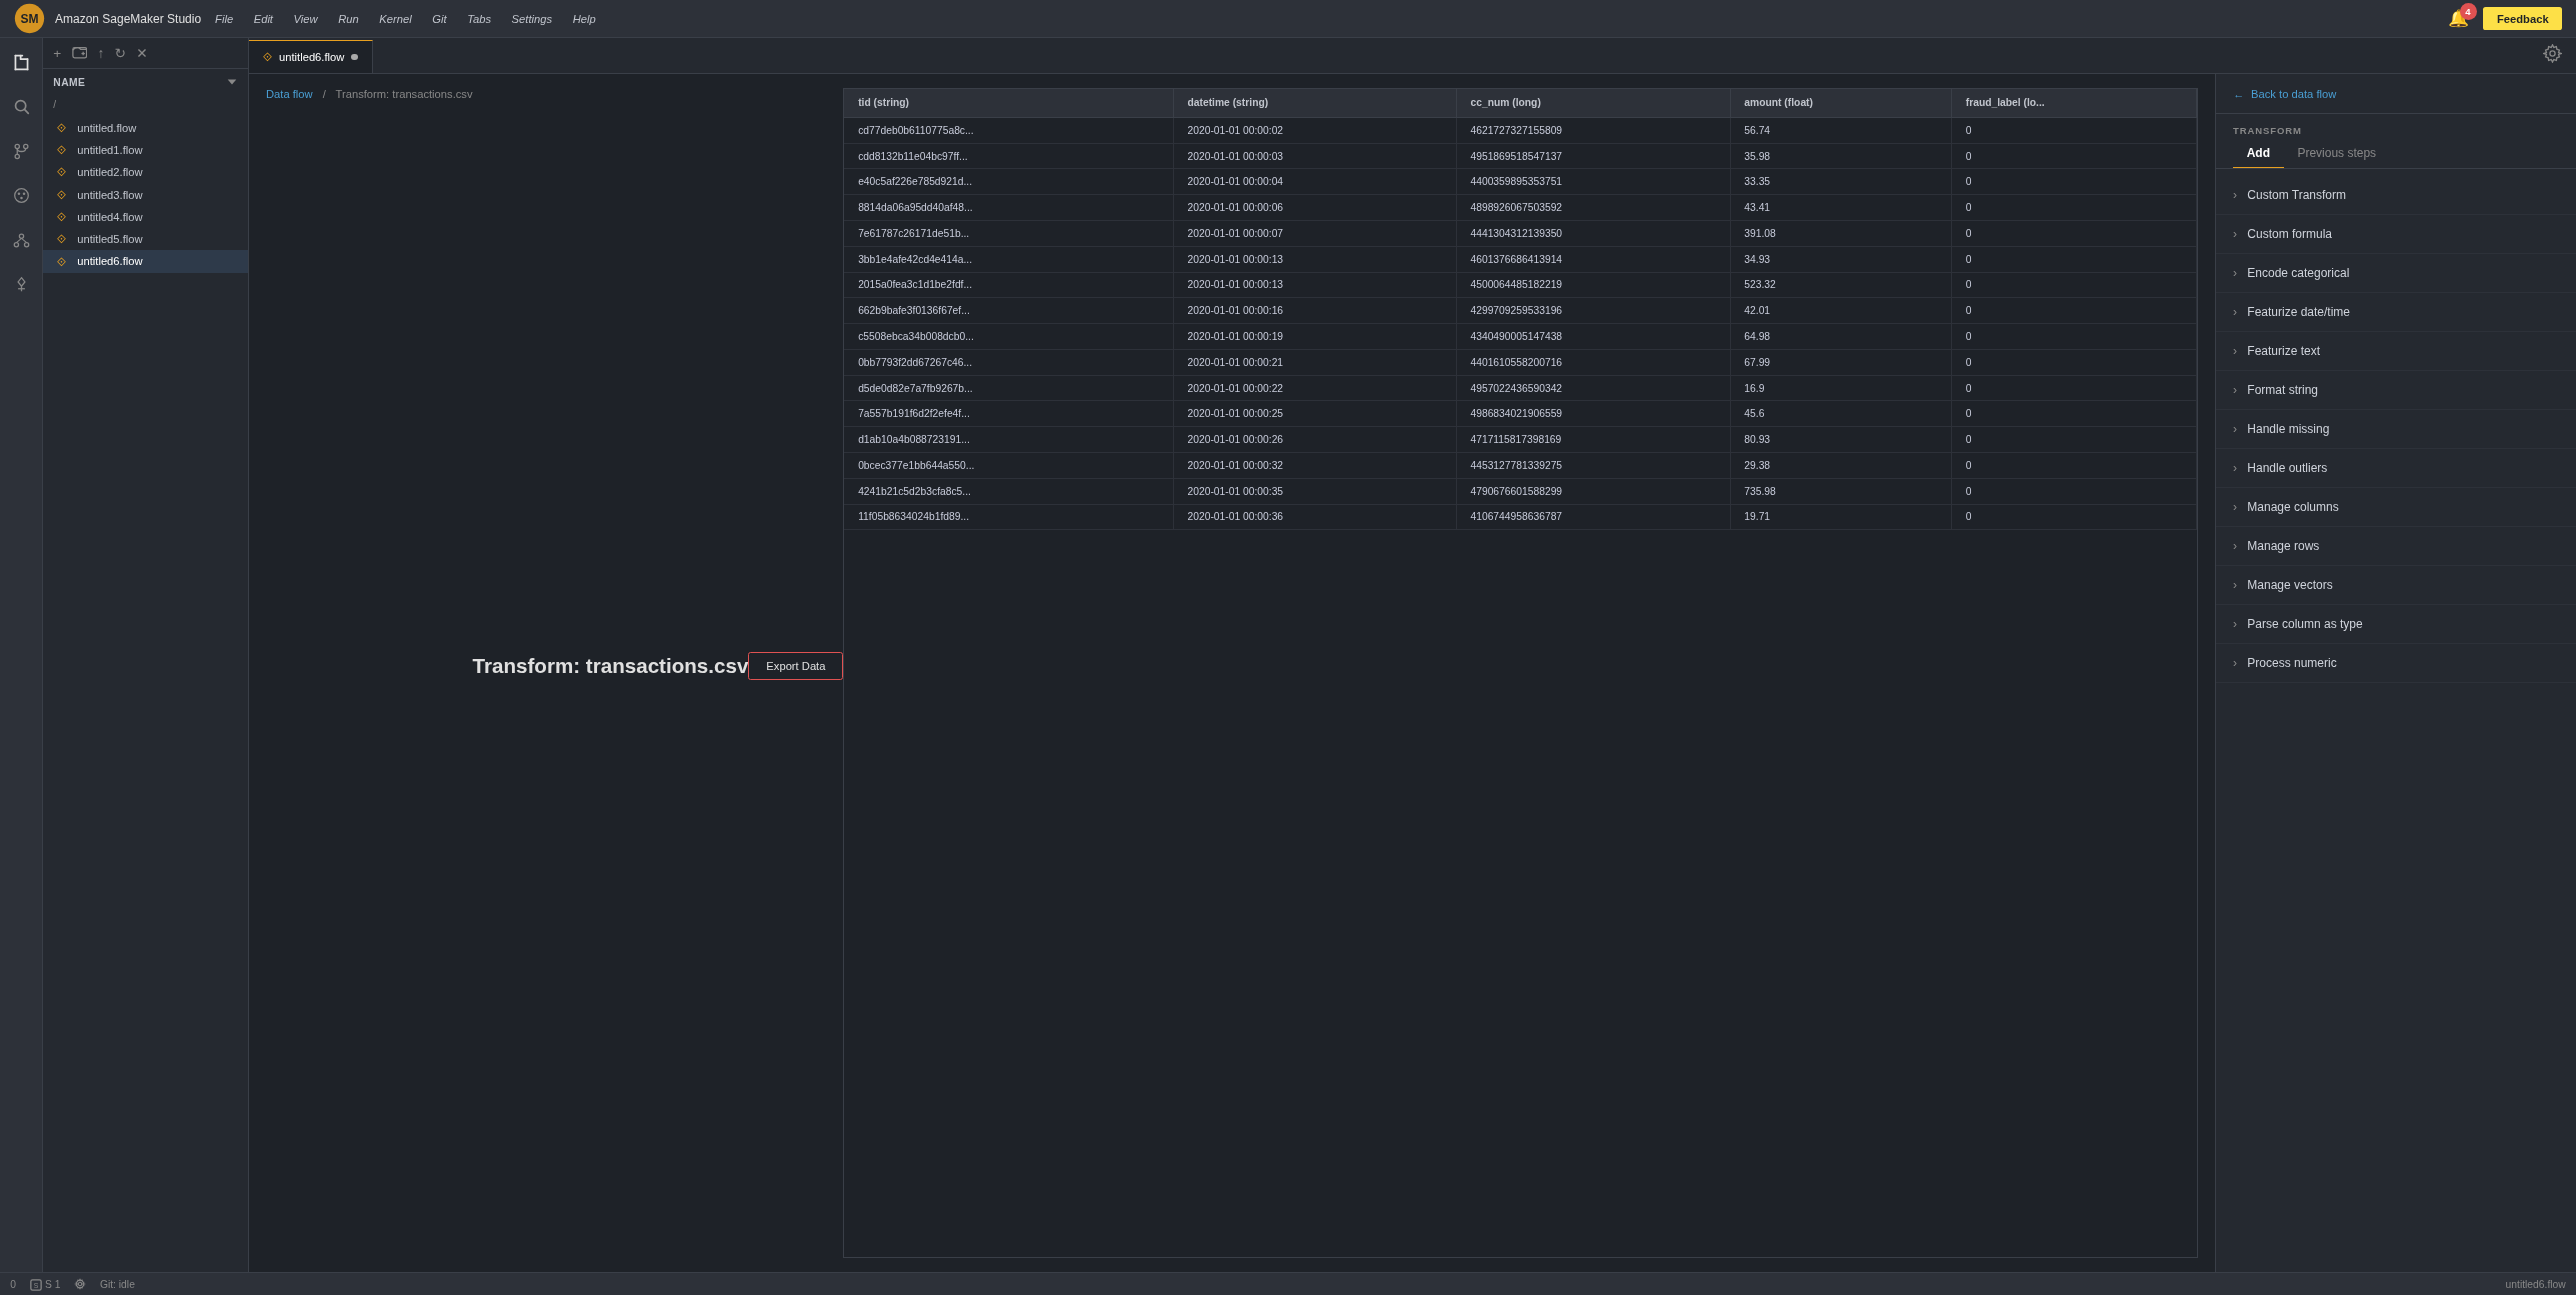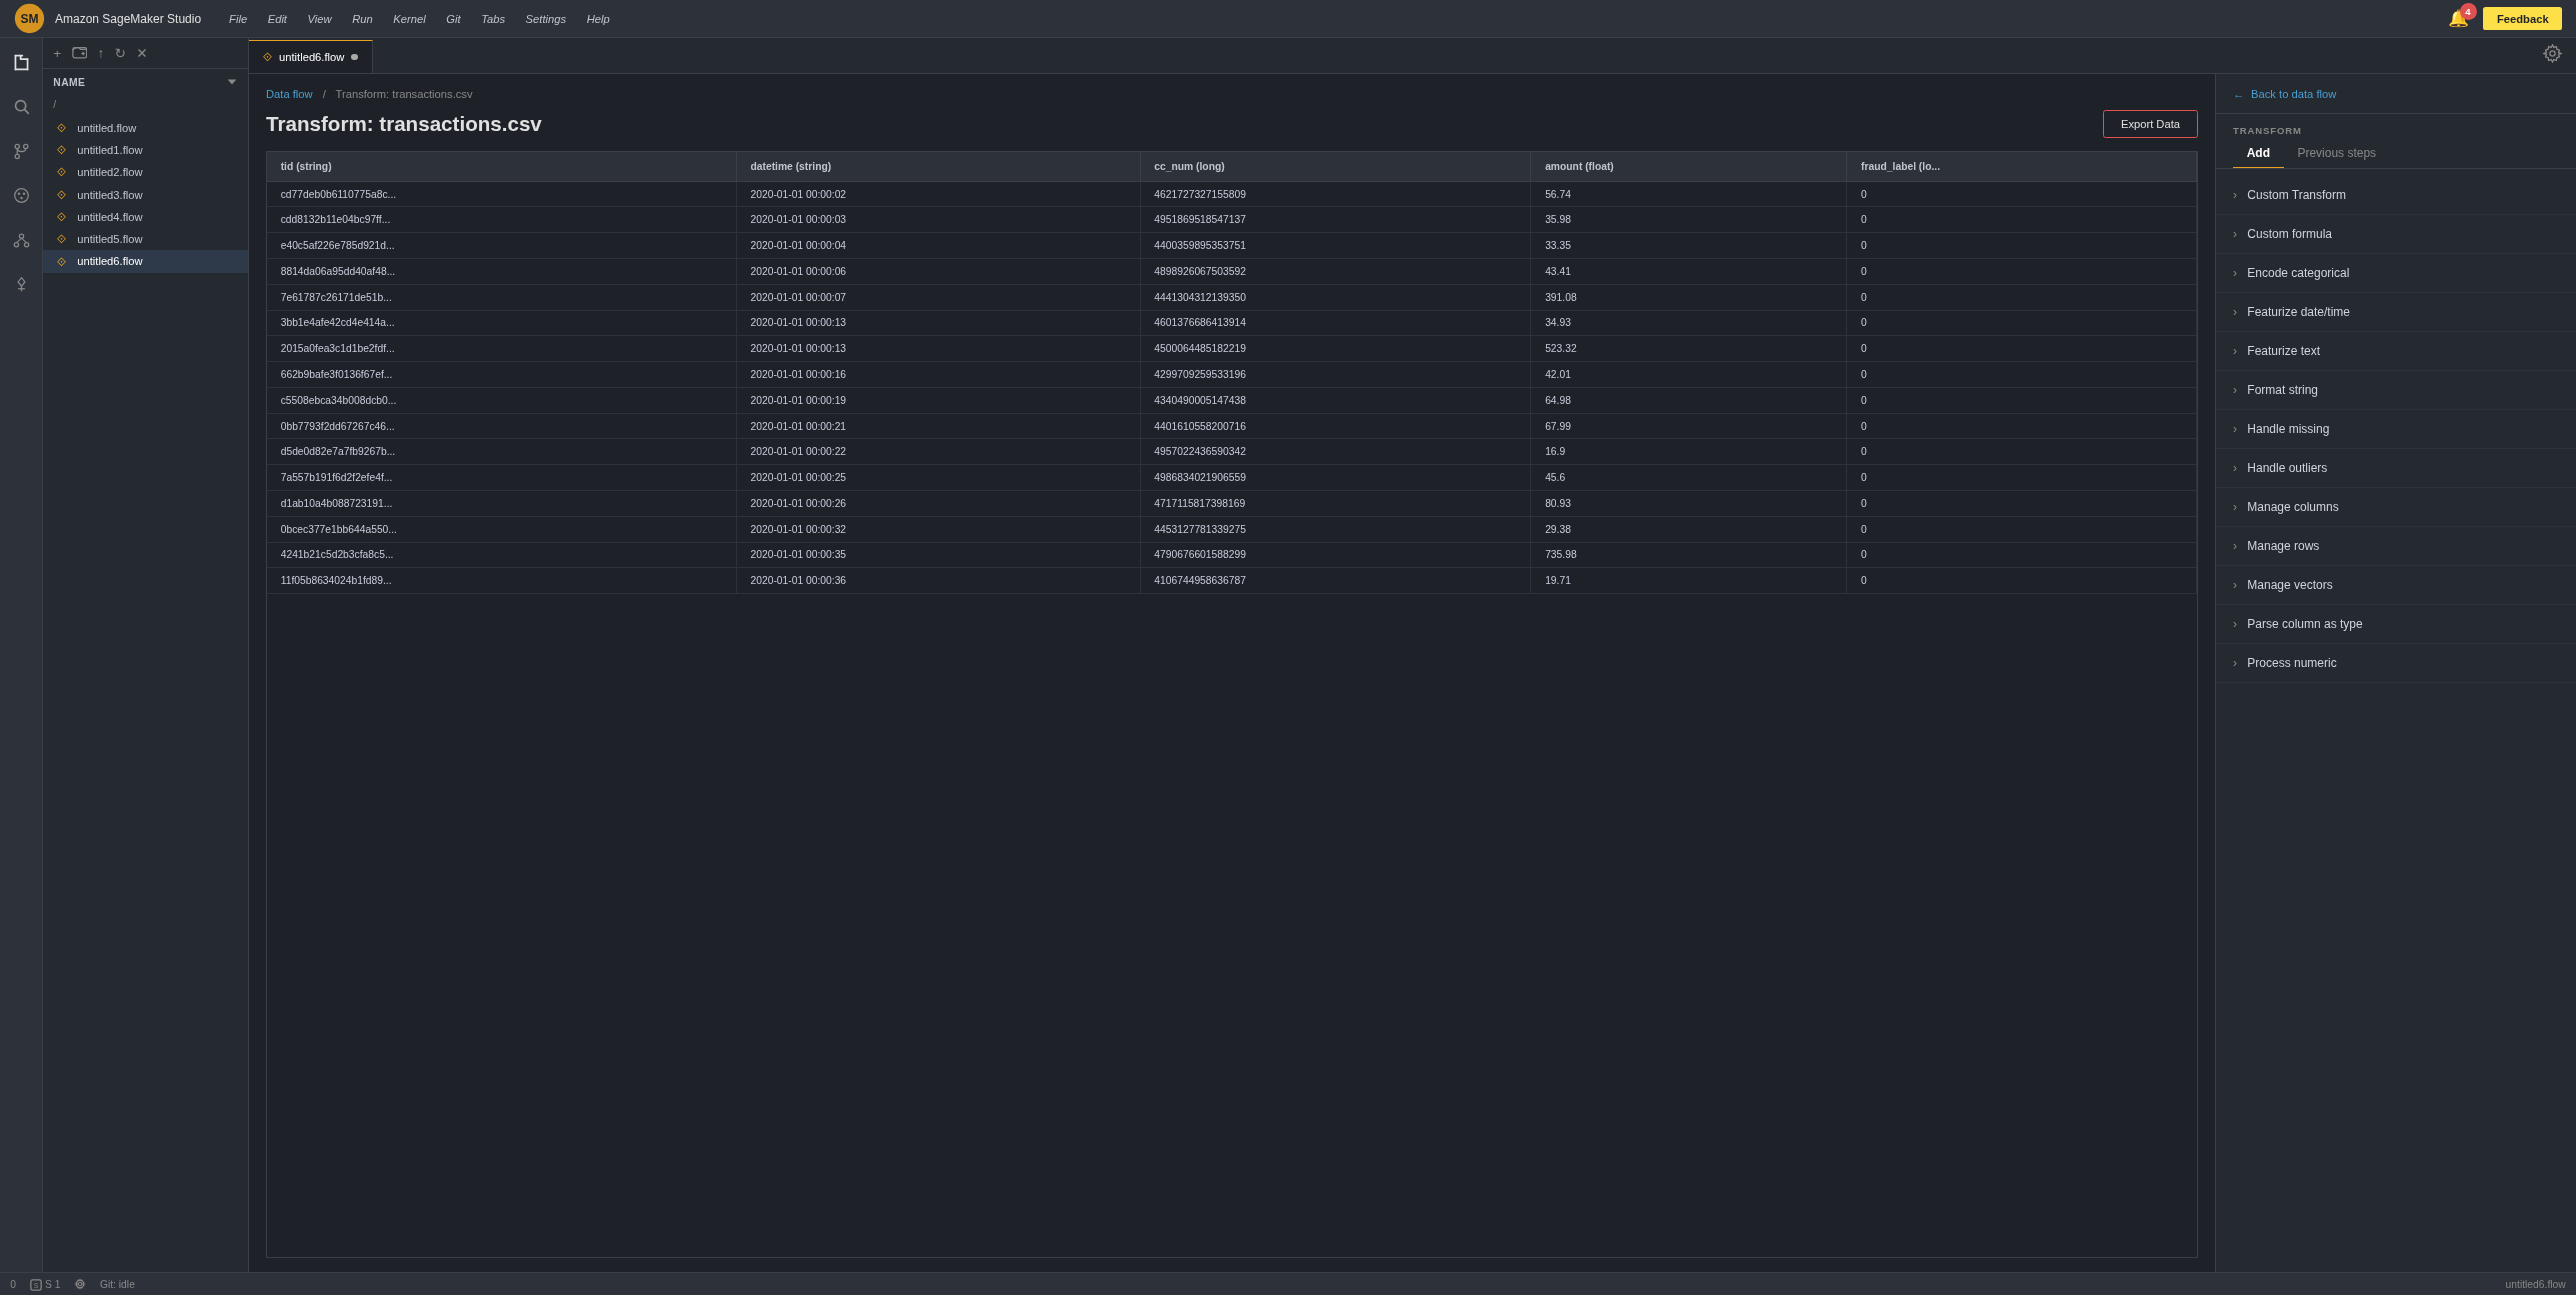--- a/index.html
+++ b/index.html
@@ -28,21 +28,21 @@
     .menu-bar .logo {
       width: 31px;
       height: 31px;
       margin-right: 10.3px;
       flex-shrink: 0;
     }
     .menu-bar .app-name {
       color: #e0e0e0;
       font-size: 12px;
       font-weight: 500;
-      margin-right: 28px;
+      margin-right: 14px;
     }
     .menu-items {
       display: flex;
       gap: 20.6px;
       flex: 1;
       font-style: italic;
     }
     .menu-item {
       color: #c0c4cc;
       font-size: 11.2px;
@@ -254,21 +254,21 @@
       color: #fff;
       border-bottom-color: #e8a020;
       font-weight: 600;
     }
 
     
     .panel-content {
       flex: 1;
       overflow: hidden;
       display: flex;
-      flex-direction: column;
+      flex-direction: row;
       padding: 13.7px 17px;
     }
 
     
     .breadcrumb {
       font-size: 11.2px;
       color: #888;
       margin-bottom: 10.3px;
     }
     .breadcrumb .link {

